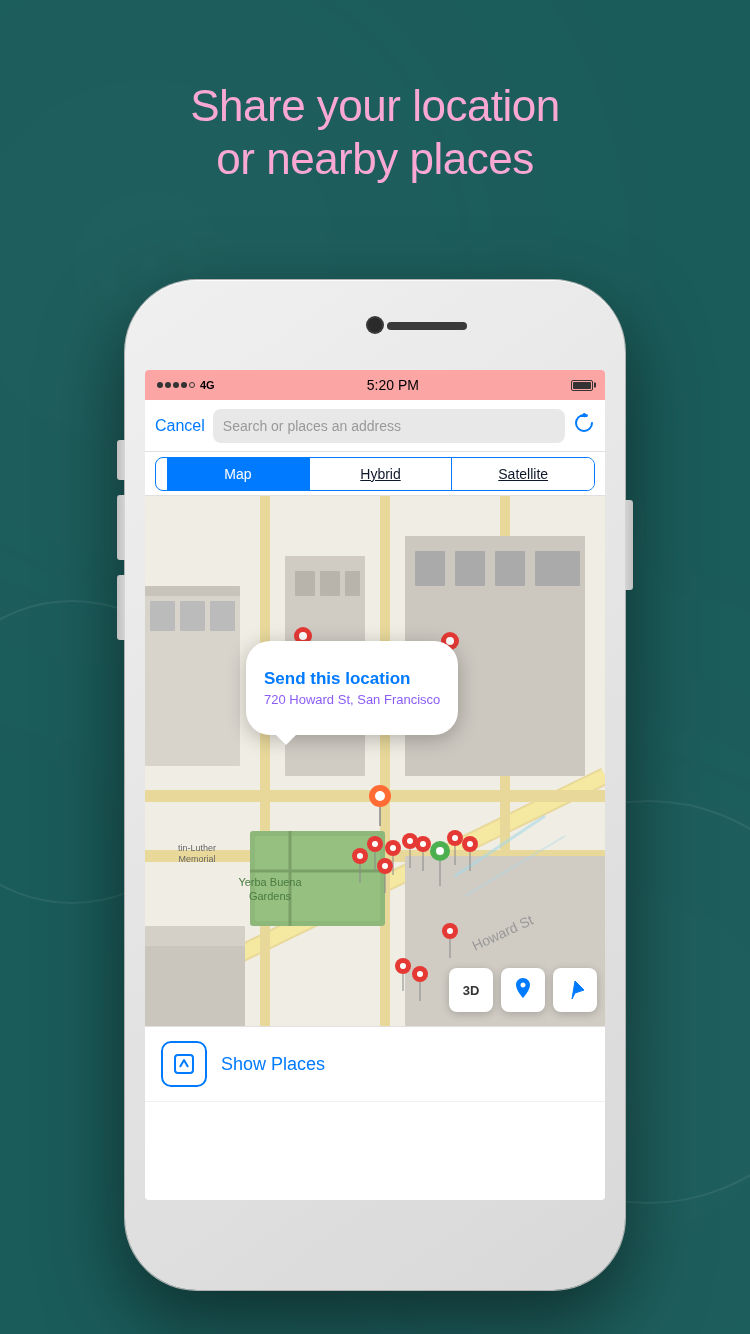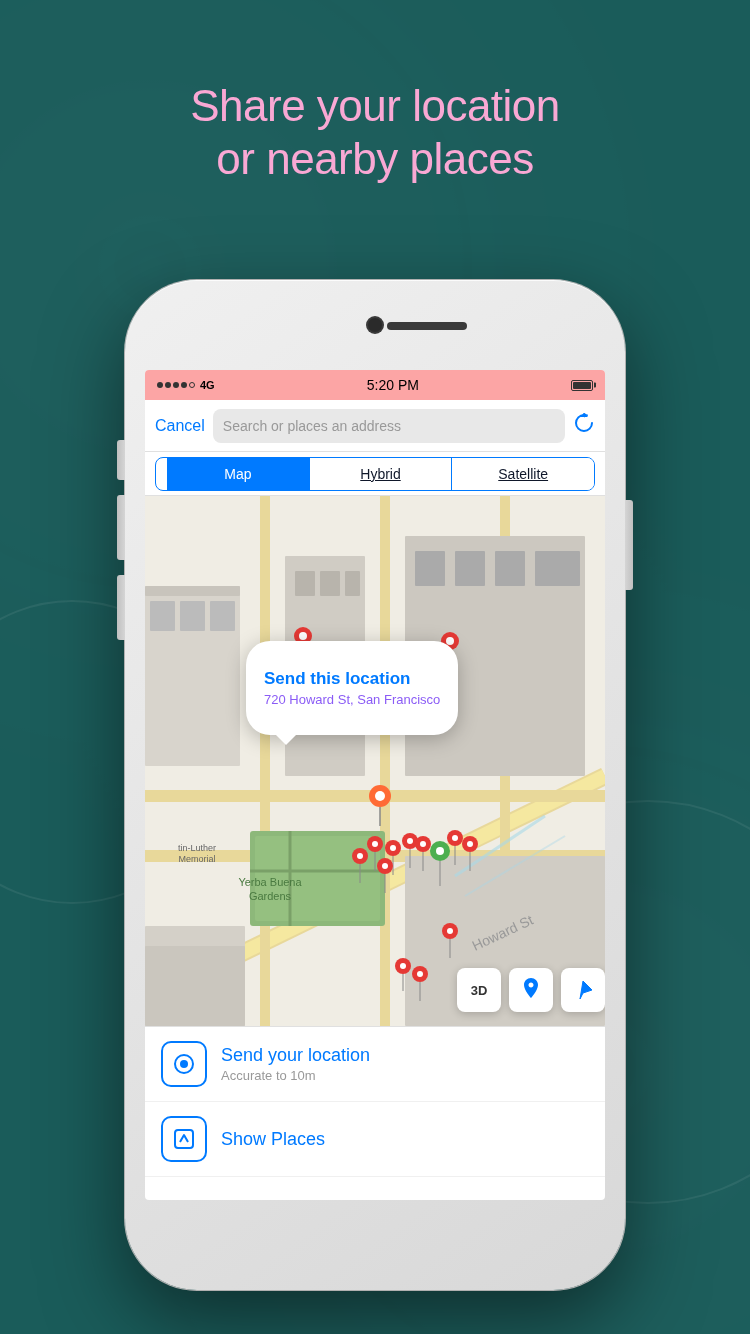--- a/index.html
+++ b/index.html
@@ -338,21 +338,21 @@
     }
     .popup-address {
       font-size: 13px;
       color: #8b5cf6;
     }
 
     
     .map-controls {
       position: absolute;
       bottom: 14px;
-      right: 0;
+      right: 8px;
       display: flex;
       gap: 8px;
     }
     .map-control-btn {
       width: 44px; height: 44px;
       background: white;
       border-radius: 8px;
       box-shadow: 0 2px 8px rgba(0,0,0,0.2);
       display: flex;
       align-items: center;
@@ -609,32 +609,20 @@
           <div class="map-control-btn blue-icon">
             <svg width="20" height="20" viewBox="0 0 20 20" fill="none" xmlns="http://www.w3.org/2000/svg">
               <path d="M10 1L19 10L10 13L7 19L10 1Z" fill="#007AFF" stroke="#007AFF" stroke-width="1" stroke-linejoin="round"></path>
             </svg>
           </div>
         </div>
       </div>
 
       <div class="bottom-actions">
 
-        <div class="action-item">
-          <div class="action-icon-box">
-            <svg width="22" height="22" viewBox="0 0 22 22" fill="none" xmlns="http://www.w3.org/2000/svg">
-              <circle cx="11" cy="11" r="9" stroke="#007AFF" stroke-width="2" fill="none"></circle>
-              <circle cx="11" cy="11" r="4" fill="#007AFF"></circle>
-            </svg>
-          </div>
-          <div class="action-text-group">
-            <div class="action-title">Send your location</div>
-            <div class="action-subtitle">Accurate to 10m</div>
-          </div>
-        </div>
 
         <div class="action-item">
           <div class="action-icon-box">
             <svg width="22" height="22" viewBox="0 0 22 22" fill="none" xmlns="http://www.w3.org/2000/svg">
               <rect x="2" y="2" width="18" height="18" rx="3" stroke="#007AFF" stroke-width="2" fill="none"></rect>
               <polyline points="7,14 11,7 15,14" stroke="#007AFF" stroke-width="2" fill="none" stroke-linejoin="round"></polyline>
             </svg>
           </div>
           <div class="action-text-group">
             <div class="action-title">Show Places</div>

